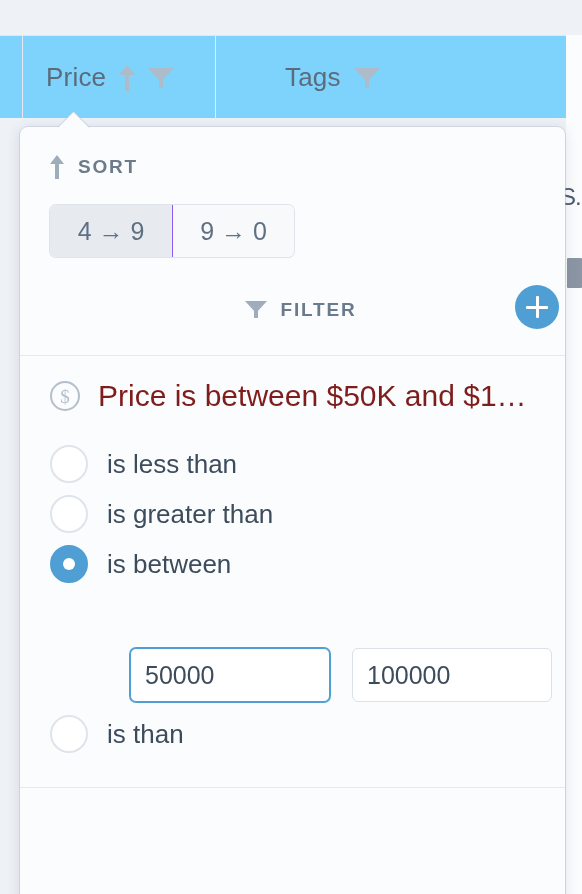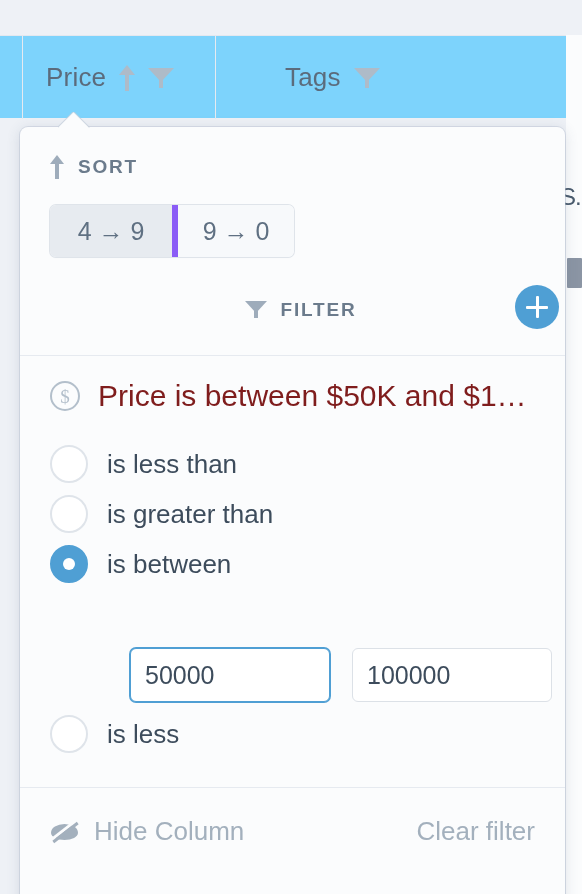--- a/index.html
+++ b/index.html
@@ -210,21 +210,21 @@
     color: #5f7082;
     background: #f7f9fb;
     border: none;
     cursor: pointer;
     font-family: "Liberation Sans", sans-serif;
   }
   .sort-btn.active {
     background: #e7ebf0;
   }
   .sort-btn + .sort-btn {
-    border-left: 6px solid #8b5cf6;
+    border-left: 1px solid #8b5cf6;
   }
 
   
   .filter-head {
     position: absolute;
     left: 38px; top: 172px;
     width: 485px;
     display: flex;
     align-items: center;
     justify-content: center;
@@ -498,28 +498,18 @@
     </div>
   </div>
 
   <div class="value-inputs">
     <input class="value-input focused" type="text" value="50000" style="">
     <input class="value-input" type="text" value="100000" style="">
   </div>
 
   <div class="option-row empty-option">
     <span class="radio"></span>
-    <span class="option-label">is less</span>
+    <span class="option-label">is than</span>
   </div>
 
   <div class="divider d-bottom"></div>
 
-  <div class="footer">
-    <button class="footer-btn">
-      <span class="icon-eye-slash">
-        <span class="eye"></span>
-          <span class="slash"></span>
-      </span>
-      <span>Hide Column</span>
-    </button>
-    <button class="footer-btn">Clear filter</button>
-  </div>
 </div>
 
 </body></html>

